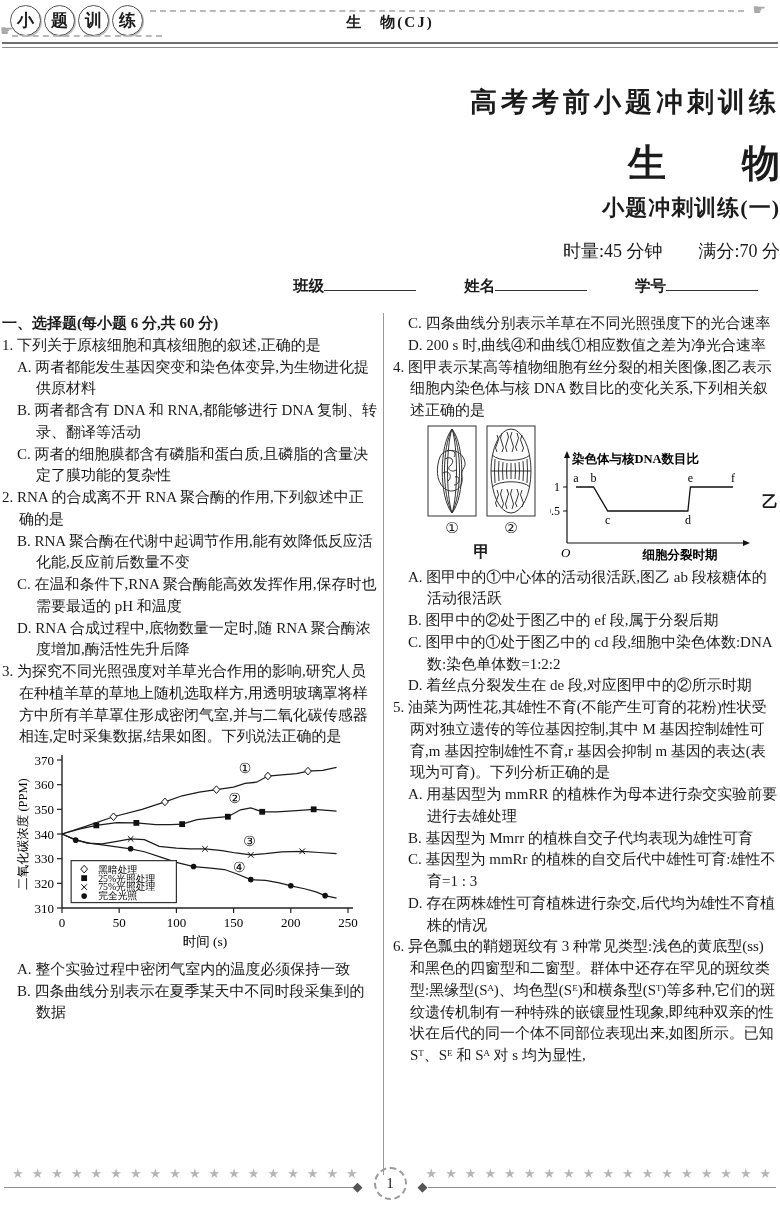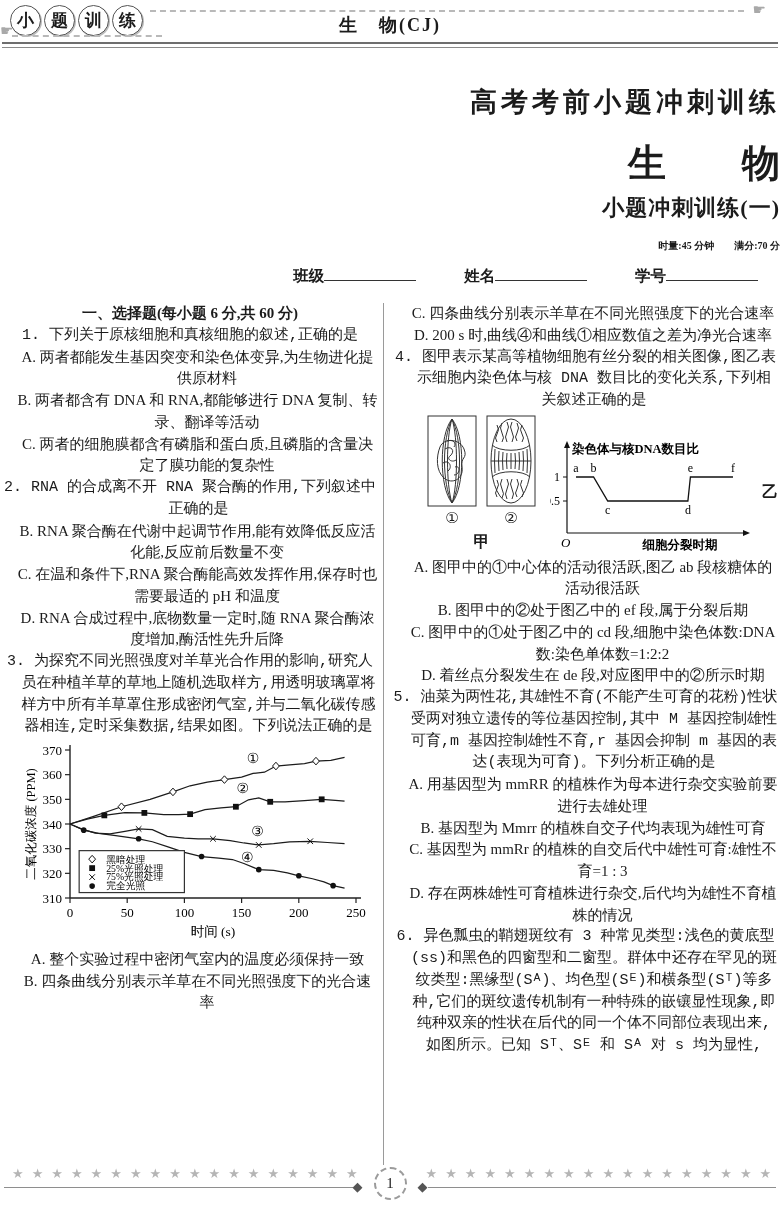--- a/index.html
+++ b/index.html
@@ -10,39 +10,39 @@
   .logo{position:absolute;left:10px;top:5px;display:flex;gap:3px;}
   .logo-c{width:29px;height:29px;border:1.8px solid #555;border-radius:50%;display:flex;
           align-items:center;justify-content:center;font-weight:bold;font-size:17px;background:#fff;
           box-shadow:1px 1px 0 #bbb;}
   .dash{position:absolute;border-top:2px dashed #b9b9b9;}
   .dash-top{left:150px;right:36px;top:10px;}
   .dash-under{left:12px;width:150px;top:35px;}
   .hand{position:absolute;color:#a9a9a9;font-family:"DejaVu Sans",sans-serif;font-size:15px;}
   .hand-left{left:0px;top:22px;}
   .hand-right{right:14px;top:1px;}
-  .subject{position:absolute;left:0;right:0;top:13px;text-align:center;font-weight:bold;font-size:18px;letter-spacing:2px;}
+  .subject{position:absolute;left:0;right:0;top:13px;text-align:center;font-weight:bold;font-size:15px;letter-spacing:2px;}
   .double-rule{height:3px;border-top:2.5px solid #6e6e6e;border-bottom:1.5px solid #8a8a8a;margin:0 2px;}
   
   .titles{text-align:right;}
   .t1{margin-top:36px;font-size:27px;font-weight:bold;letter-spacing:4px;}
   .t2{margin-top:18px;font-size:38px;font-weight:bold;}
   .t3{margin-top:4px;font-size:22px;font-weight:bold;letter-spacing:1px;}
-  .t4{margin-top:16px;font-size:10px;font-weight:bold;margin-left:13px;}
+  .t4{margin-top:16px;font-size:18px;font-weight:normal;margin-left:13px;}
   .t5{margin-top:13px;font-size:15.5px;font-weight:bold;}
   .t5 .grp{margin:0 22px;}
   .blank{display:inline-block;width:92px;border-bottom:1.5px solid #333;height:14px;}
   
-  .columns{display:flex;margin-top:16px;height:862px;padding:0 2px;overflow:hidden;text-align:center;}
+  .columns{display:flex;margin-top:16px;height:862px;padding:0 2px;overflow:hidden;}
   .col{font-size:15px;line-height:1.45;}
   .col-left{width:384px;padding-right:5px;}
   .vdiv{width:1px;background:#9a9a9a;}
   .col-right{flex:1;padding-left:9px;}
   .sec-head{font-weight:bold;}
-  .stem{padding-left:17px;text-indent:-17px;font-family:Liberation Mono, monospace;}
+  .stem{padding-left:17px;text-indent:-17px;}
   .opt{margin-left:15px;padding-left:19px;text-indent:-19px;}
   
   figure{margin:0;}
   .chartwrap{margin:2px 0 0 12px;}
   svg text{font-family:"Liberation Serif","DejaVu Serif",serif;}
   .fig4{display:flex;align-items:flex-end;margin:3px 0 4px 34px;}
   .cells{display:flex;flex-direction:column;align-items:center;}
   .cellrow{display:flex;gap:9px;}
   .cellcol{display:flex;flex-direction:column;align-items:center;}
   .cellbox svg{display:block;}
@@ -185,21 +185,21 @@
             <text x="84.152" y="131.51500000000004" font-size="9.8">25%光照处理</text>
             <line x1="67.352" y1="134.29833333333335" x2="72.952" y2="139.89833333333337" stroke="#111" stroke-width="1"></line>
             <line x1="67.352" y1="139.89833333333337" x2="72.952" y2="134.29833333333335" stroke="#111" stroke-width="1"></line>
             <text x="84.152" y="140.49833333333336" font-size="9.8">75%光照处理</text>
             <circle cx="70.152" cy="146.08166666666668" r="2.8" fill="#111"></circle>
             <text x="84.152" y="149.48166666666668" font-size="9.8">完全光照</text>
           </svg>
       </figure>
 
       <div class="opt">A. 整个实验过程中密闭气室内的温度必须保持一致</div>
-      <div class="opt">B. 四条曲线分别表示羊草在不同光照强度下的光合速率</div>
+      <div class="opt">B. 四条曲线分别表示在夏季某天中不同时段采集到的数据</div>
     </div>
 
     <div class="vdiv"></div>
 
     <div class="col col-right">
       <div class="opt">C. 四条曲线分别表示羊草在不同光照强度下的光合速率</div>
       <div class="opt">D. 200 s 时,曲线④和曲线①相应数值之差为净光合速率</div>
 
       <div class="stem">4. 图甲表示某高等植物细胞有丝分裂的相关图像,图乙表示细胞内染色体与核 DNA 数目比的变化关系,下列相关叙述正确的是</div>
 

